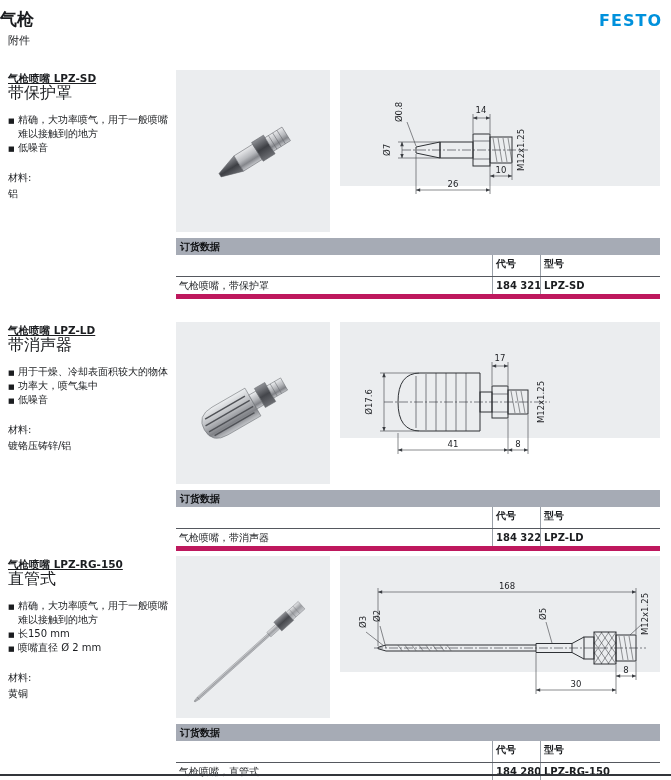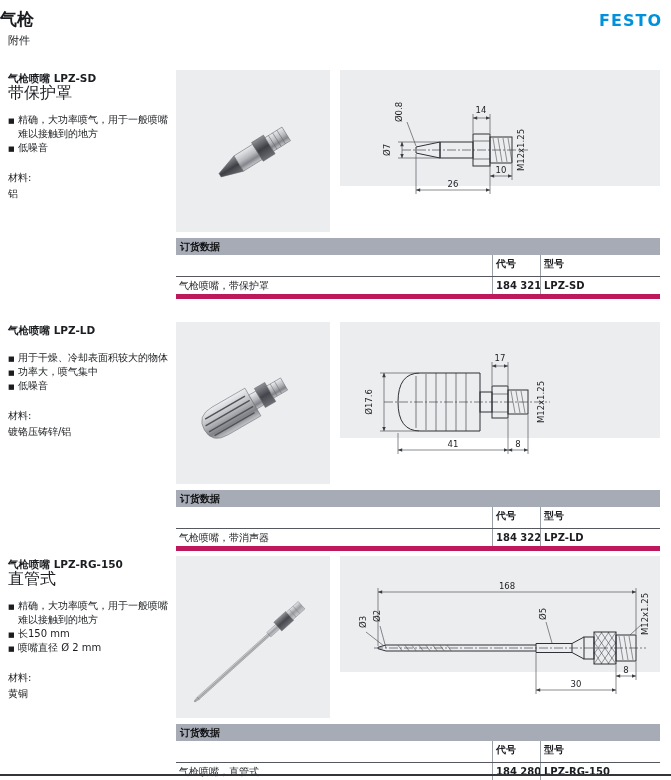--- a/index.html
+++ b/index.html
@@ -11,21 +11,21 @@
   .page-title { position:absolute; left:0; top:8px; font-size:17px; font-weight:bold; }
   .page-subtitle { position:absolute; left:8px; top:33px; font-size:11px; }
   .logo { position:absolute; right:9px; top:11px; font-size:16px; font-weight:bold;
           color:#0091dc; letter-spacing:1px; }
 
   
   .section { position:absolute; left:0; width:671px; }
   #sec1 { top:70px; } #sec2 { top:322px; } #sec3 { top:556px; }
 
   .left-col { position:absolute; left:8px; top:2px; width:164px; }
-  .sec-title { font-size:10.5px; font-weight:bold; line-height:13px; }
+  .sec-title { font-size:10.5px; font-weight:bold; line-height:13px;text-decoration:underline; }
   .sec-variant { font-size:16px; line-height:13px; margin-top:1px; }
   .bullets { list-style:none; margin-top:14px; font-size:10px; line-height:14px; }
   .bullets li { position:relative; padding-left:10px; }
   .bullets li::before { content:"■"; position:absolute; left:0; top:1px; font-size:7px; }
   .material-label { margin-top:16px; font-size:10px; line-height:13px; }
   .material-value { margin-top:3px; font-size:10px; line-height:13px; }
 
   .photo-box { position:absolute; left:176px; top:0; width:154px; height:162px; background:#ebedef; }
   .drawing-box { position:absolute; left:340px; top:0; width:320px; height:116px; background:#ebedef; }
 
@@ -151,20 +151,21 @@
         <div class="cell desc">气枪喷嘴，带保护罩</div>
         <div class="cell sep part">184 321</div>
         <div class="cell sep type">LPZ-SD</div>
       </div>
     </div>
   </div>
 
   <div class="section" id="sec2">
     <div class="left-col">
       <div class="sec-title">气枪喷嘴 LPZ-LD</div>
+      <div class="sec-variant">带消声器</div>
       <ul class="bullets">
         <li>用于干燥、冷却表面积较大的物体</li>
         <li>功率大，喷气集中</li>
         <li>低噪音</li>
       </ul>
       <div class="material-label">材料:</div>
       <div class="material-value">镀铬压铸锌/铝</div>
     </div>
 
     <div class="photo-box">

